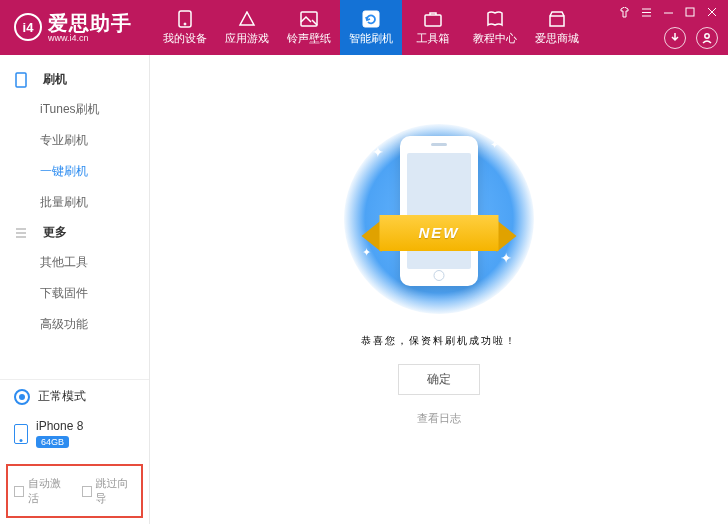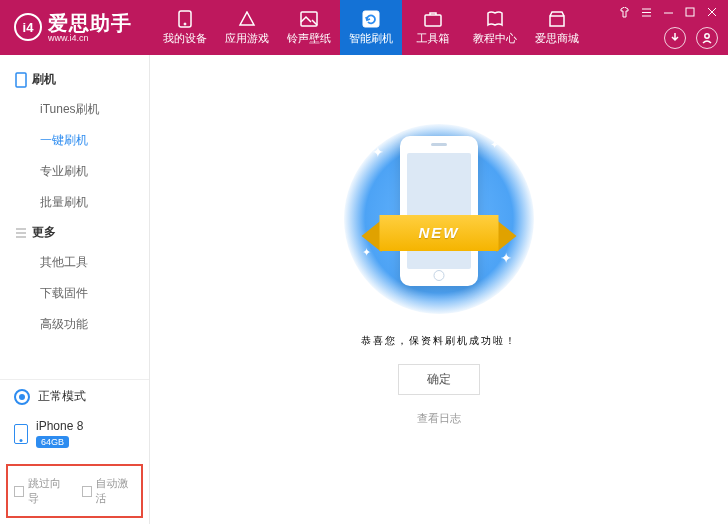--- a/index.html
+++ b/index.html
@@ -16,21 +16,21 @@
 .nav-icon{width:20px;height:18px;margin-bottom:3px;display:flex;align-items:center;justify-content:center}
 .nav-icon svg{fill:#fff;stroke:#fff}
 .sys-row{position:absolute;top:6px;right:10px;display:flex;gap:10px;color:#fff;font-size:12px}
 .sys-row span{cursor:pointer;width:12px;height:12px;display:inline-flex;align-items:center;justify-content:center}
 .header-right{position:absolute;right:10px;bottom:6px;display:flex;gap:10px}
 .circle-btn{width:22px;height:22px;border:1.5px solid rgba(255,255,255,.8);border-radius:50%;display:flex;align-items:center;justify-content:center;cursor:pointer}
 .circle-btn svg{stroke:#fff;fill:none}
 .body{display:flex;height:469px}
 .sidebar{width:150px;border-right:1px solid #e8e8e8;display:flex;flex-direction:column;background:#fff}
 .side-scroll{flex:1;overflow:hidden;padding-top:10px}
-.side-group{padding:6px 14px;font-size:12px;color:#333;display:flex;align-items:center;gap:4px;font-weight:bold}
+.side-group{padding:6px 14px;font-size:12px;color:#333;display:flex;align-items:center;gap:15px;font-weight:bold}
 .side-group .gicon{width:14px;height:14px;display:inline-flex;align-items:center;justify-content:center;color:#2d8cf0}
 .side-item{padding:7px 14px 7px 40px;font-size:12px;color:#666;cursor:pointer}
 .side-item.active{color:#2d8cf0}
 .side-bottom{border-top:1px solid #eee}
 .mode-row{padding:8px 14px;display:flex;align-items:center;gap:8px;font-size:12px;color:#333;cursor:pointer}
 .mode-icon{width:16px;height:16px;border-radius:50%;border:2px solid #2d8cf0;position:relative}
 .mode-icon:after{content:'';position:absolute;width:6px;height:6px;background:#2d8cf0;border-radius:50%;top:3px;left:3px}
 .device-row{padding:6px 14px 10px;display:flex;align-items:center;gap:8px}
 .phone-icon{width:14px;height:20px;border:1.5px solid #2d8cf0;border-radius:2px;position:relative}
 .phone-icon:after{content:'';position:absolute;bottom:1px;left:50%;transform:translateX(-50%);width:3px;height:3px;border-radius:50%;background:#2d8cf0}
@@ -185,22 +185,22 @@
     <div class="side-scroll">
       <div class="side-group">
           <span class="gicon">
             <svg width="12" height="16" viewBox="0 0 12 16" fill="none" stroke="#2d8cf0" stroke-width="1.5">
               <rect x="1" y="1" width="10" height="14" rx="1"></rect>
             </svg>
           </span>
           <span>刷机</span>
         </div>
       <div class="side-item">iTunes刷机</div>
+      <div class="side-item">专业刷机</div>
       <div class="side-item active">一键刷机</div>
-      <div class="side-item">专业刷机</div>
       <div class="side-item">批量刷机</div>
       <div class="side-group">
           <span class="gicon">
             <svg width="12" height="12" viewBox="0 0 12 12" stroke="#999">
               <line x1="1" y1="2" x2="11" y2="2"></line>
               <line x1="1" y1="6" x2="11" y2="6"></line>
               <line x1="1" y1="10" x2="11" y2="10"></line>
             </svg>
           </span>
           <span>更多</span>
@@ -217,25 +217,25 @@
       <div class="device-row">
         <span class="phone-icon"></span>
         <div class="device-info">
           <span class="device-name">iPhone 8</span>
           <span class="badge">64GB</span>
         </div>
       </div>
       <div class="checks">
         <label class="chk">
             <span class="chk-box"></span>
-            <span>跳过向导</span>
+            <span>自动激活</span>
           </label>
         <label class="chk">
             <span class="chk-box"></span>
-            <span>自动激活</span>
+            <span>跳过向导</span>
           </label>
       </div>
     </div>
   </div>
 
   <div class="main">
     <div class="illus">
       <div class="halo"></div>
       <span class="sparkle s1">✦</span>
       <span class="sparkle s2">✦</span>

